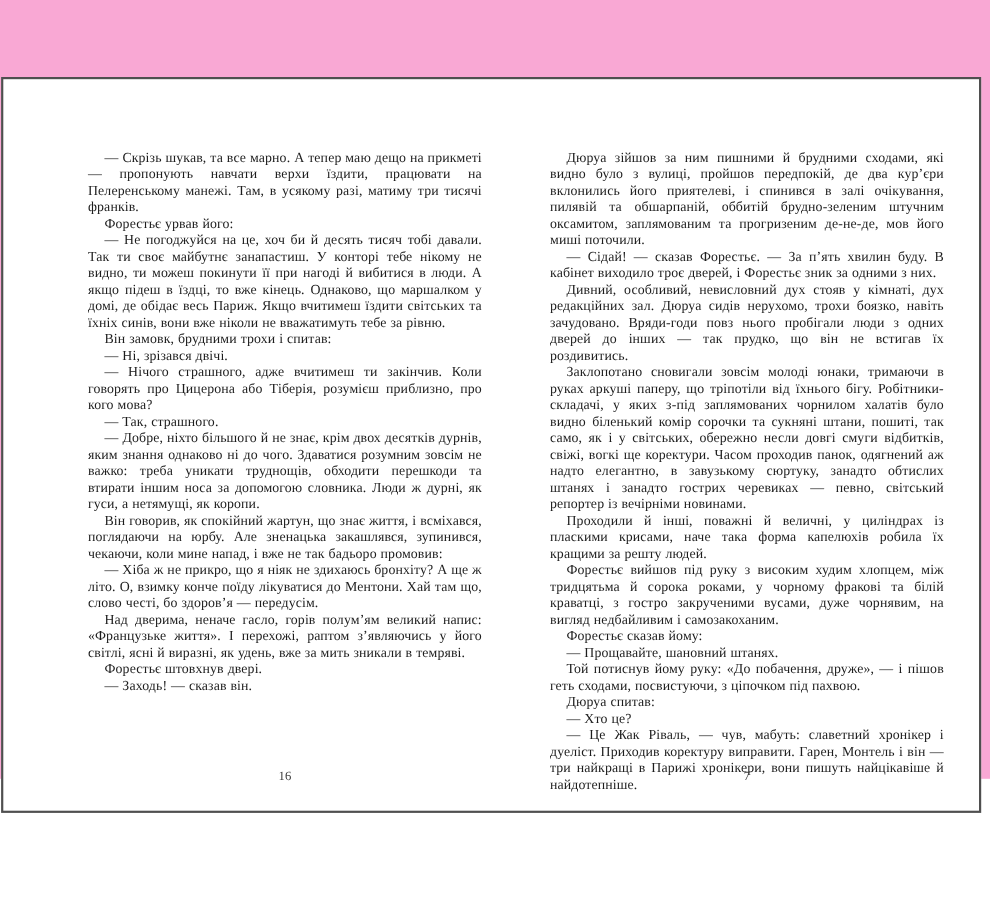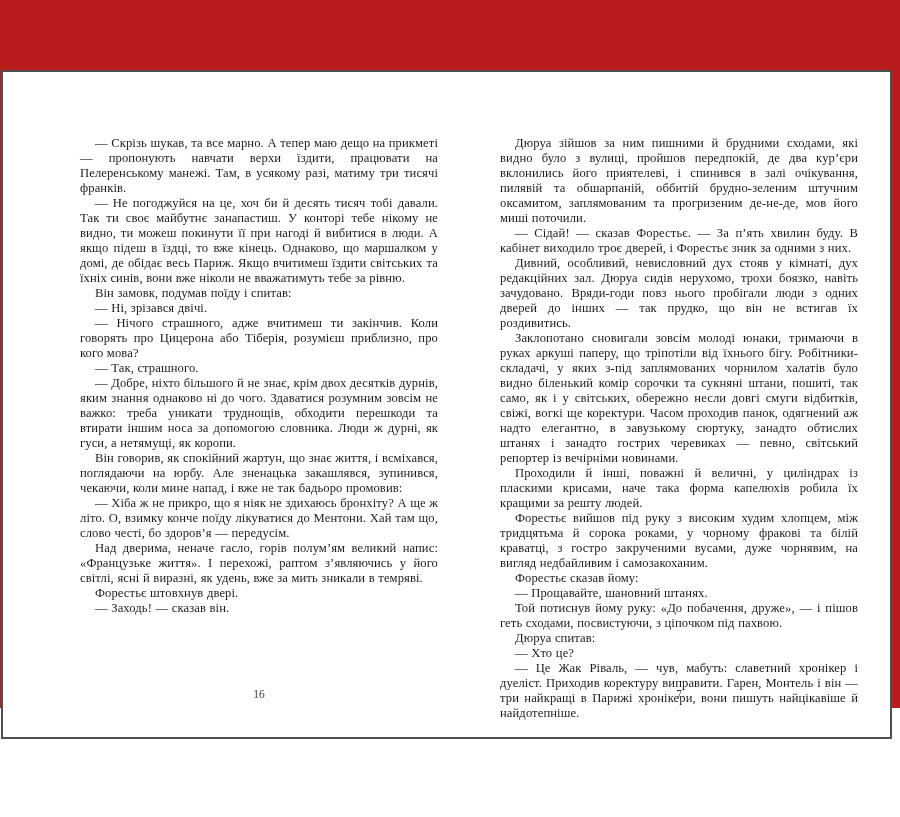--- a/index.html
+++ b/index.html
@@ -8,21 +8,21 @@
     background: #ffffff;
     width: 900px;
     height: 817px;
     overflow: hidden;
     font-family: "Liberation Serif", "DejaVu Serif", serif;
   }
   .scan-canvas {
     position: relative;
     width: 900px;
     height: 708px;
-    background: #b91c1c;
+    background: #f9a8d4;
   }
   .book-spread {
     position: absolute;
     left: 1px;
     top: 70px;
     width: 891px;
     height: 669px;
     background: #ffffff;
     border: 2px solid #4f4f4f;
     box-sizing: border-box;
@@ -47,40 +47,41 @@
     text-indent: 15px;
     text-align: justify;
     font-size: 12.6px;
     line-height: 15px;
     color: #1d1d1d;
     letter-spacing: 0.1px;
     word-spacing: 0.3px;
   }
   .page-number {
     position: absolute;
-    top: 552px;
+    top: 564px;
     left: 0;
     width: 100%;
     text-align: center;
     font-size: 11.5px;
     color: #3a3a3a;
   }
 </style>
 </head>
 <body>
 
 <div class="scan-canvas">
   <div class="book-spread">
     <div class="pages">
 
       <div class="page">
         <div class="page-text">
             <p>— Скрізь шукав, та все марно. А тепер маю дещо на прикметі — пропонують навчати верхи їздити, працювати на Пелеренському манежі. Там, в усякому разі, матиму три тисячі франків.</p>
+            <p>Форестьє урвав його:</p>
             <p>— Не погоджуйся на це, хоч би й десять тисяч тобі давали. Так ти своє майбутнє занапастиш. У конторі тебе нікому не видно, ти можеш покинути її при нагоді й вибитися в люди. А якщо підеш в їздці, то вже кінець. Однаково, що маршалком у домі, де обідає весь Париж. Якщо вчитимеш їздити світських та їхніх синів, вони вже ніколи не вважатимуть тебе за рівню.</p>
-            <p>Він замовк, подумав поїду і спитав:</p>
+            <p>Він замовк, брудними трохи і спитав:</p>
             <p>— Ні, зрізався двічі.</p>
             <p>— Нічого страшного, адже вчитимеш ти закінчив. Коли говорять про Цицерона або Тіберія, розумієш приблизно, про кого мова?</p>
             <p>— Так, страшного.</p>
             <p>— Добре, ніхто більшого й не знає, крім двох десятків дурнів, яким знання однаково ні до чого. Здаватися розумним зовсім не важко: треба уникати труднощів, обходити перешкоди та втирати іншим носа за допомогою словника. Люди ж дурні, як гуси, а нетямущі, як коропи.</p>
             <p>Він говорив, як спокійний жартун, що знає життя, і всміхався, поглядаючи на юрбу. Але зненацька закашлявся, зупинився, чекаючи, коли мине напад, і вже не так бадьоро промовив:</p>
             <p>— Хіба ж не прикро, що я ніяк не здихаюсь бронхіту? А ще ж літо. О, взимку конче поїду лікуватися до Ментони. Хай там що, слово честі, бо здоров’я — передусім.</p>
             <p>Над дверима, неначе гасло, горів полум’ям великий напис: «Французьке життя». І перехожі, раптом з’являючись у його світлі, ясні й виразні, як удень, вже за мить зникали в темряві.</p>
             <p>Форестьє штовхнув двері.</p>
             <p>— Заходь! — сказав він.</p>
           </div>

